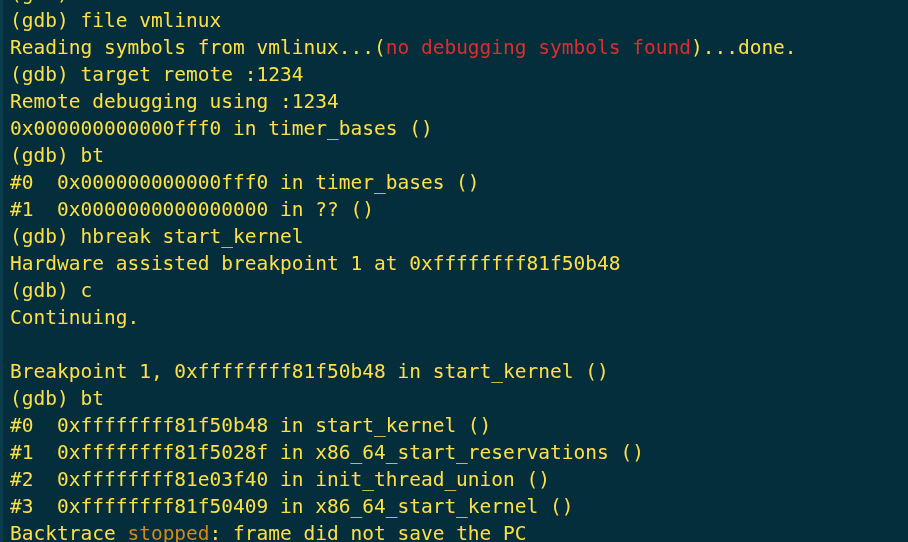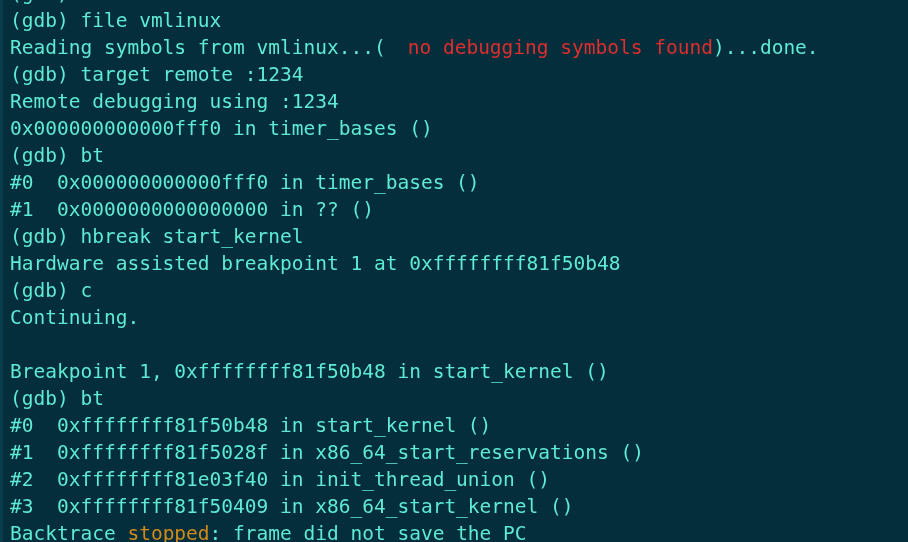--- a/index.html
+++ b/index.html
@@ -37,23 +37,23 @@
     top: -20px;
     white-space: pre;
   }
   .line {
     height: 27px;
     white-space: pre;
   }
   .line.blank {
     height: 27px;
   }
-  .seg-red { color: #dd2e2e; margin-left: 22px; }
+  .seg-red { color: #dd2e2e; }
   .seg-orange { color: #d08a1a; }
-  .seg-default { color: #5eead4; text-align: right; }
+  .seg-default { color: #fde047; text-align: right; }
 </style>
 </head>
 <body>
 
 <div id="terminal">
   <div id="left-edge"></div>
   <div id="console-output"><div class="line"><span class="seg-default">(gdb) file vmlinux</span></div><div class="line"><span class="seg-default">(gdb) file vmlinux</span></div><div class="line"><span class="seg-default">Reading symbols from vmlinux...(</span><span class="seg-red">no debugging symbols found</span><span class="seg-default">)...done.</span></div><div class="line"><span class="seg-default">(gdb) target remote :1234</span></div><div class="line"><span class="seg-default">Remote debugging using :1234</span></div><div class="line"><span class="seg-default">0x000000000000fff0 in timer_bases ()</span></div><div class="line"><span class="seg-default">(gdb) bt</span></div><div class="line"><span class="seg-default">#0  0x000000000000fff0 in timer_bases ()</span></div><div class="line"><span class="seg-default">#1  0x0000000000000000 in ?? ()</span></div><div class="line"><span class="seg-default">(gdb) hbreak start_kernel</span></div><div class="line"><span class="seg-default">Hardware assisted breakpoint 1 at 0xffffffff81f50b48</span></div><div class="line"><span class="seg-default">(gdb) c</span></div><div class="line"><span class="seg-default">Continuing.</span></div><div class="line blank">&nbsp;</div><div class="line"><span class="seg-default">Breakpoint 1, 0xffffffff81f50b48 in start_kernel ()</span></div><div class="line"><span class="seg-default">(gdb) bt</span></div><div class="line"><span class="seg-default">#0  0xffffffff81f50b48 in start_kernel ()</span></div><div class="line"><span class="seg-default">#1  0xffffffff81f5028f in x86_64_start_reservations ()</span></div><div class="line"><span class="seg-default">#2  0xffffffff81e03f40 in init_thread_union ()</span></div><div class="line"><span class="seg-default">#3  0xffffffff81f50409 in x86_64_start_kernel ()</span></div><div class="line"><span class="seg-default">Backtrace </span><span class="seg-orange">stopped</span><span class="seg-default">: frame did not save the PC</span></div></div>
 </div>
 
 </body></html>

